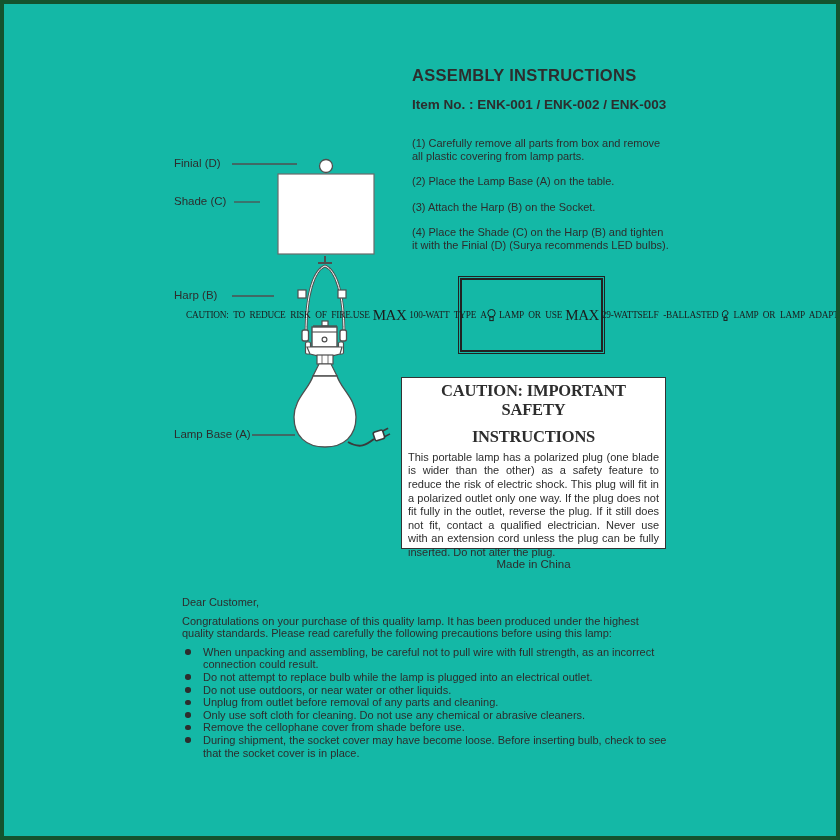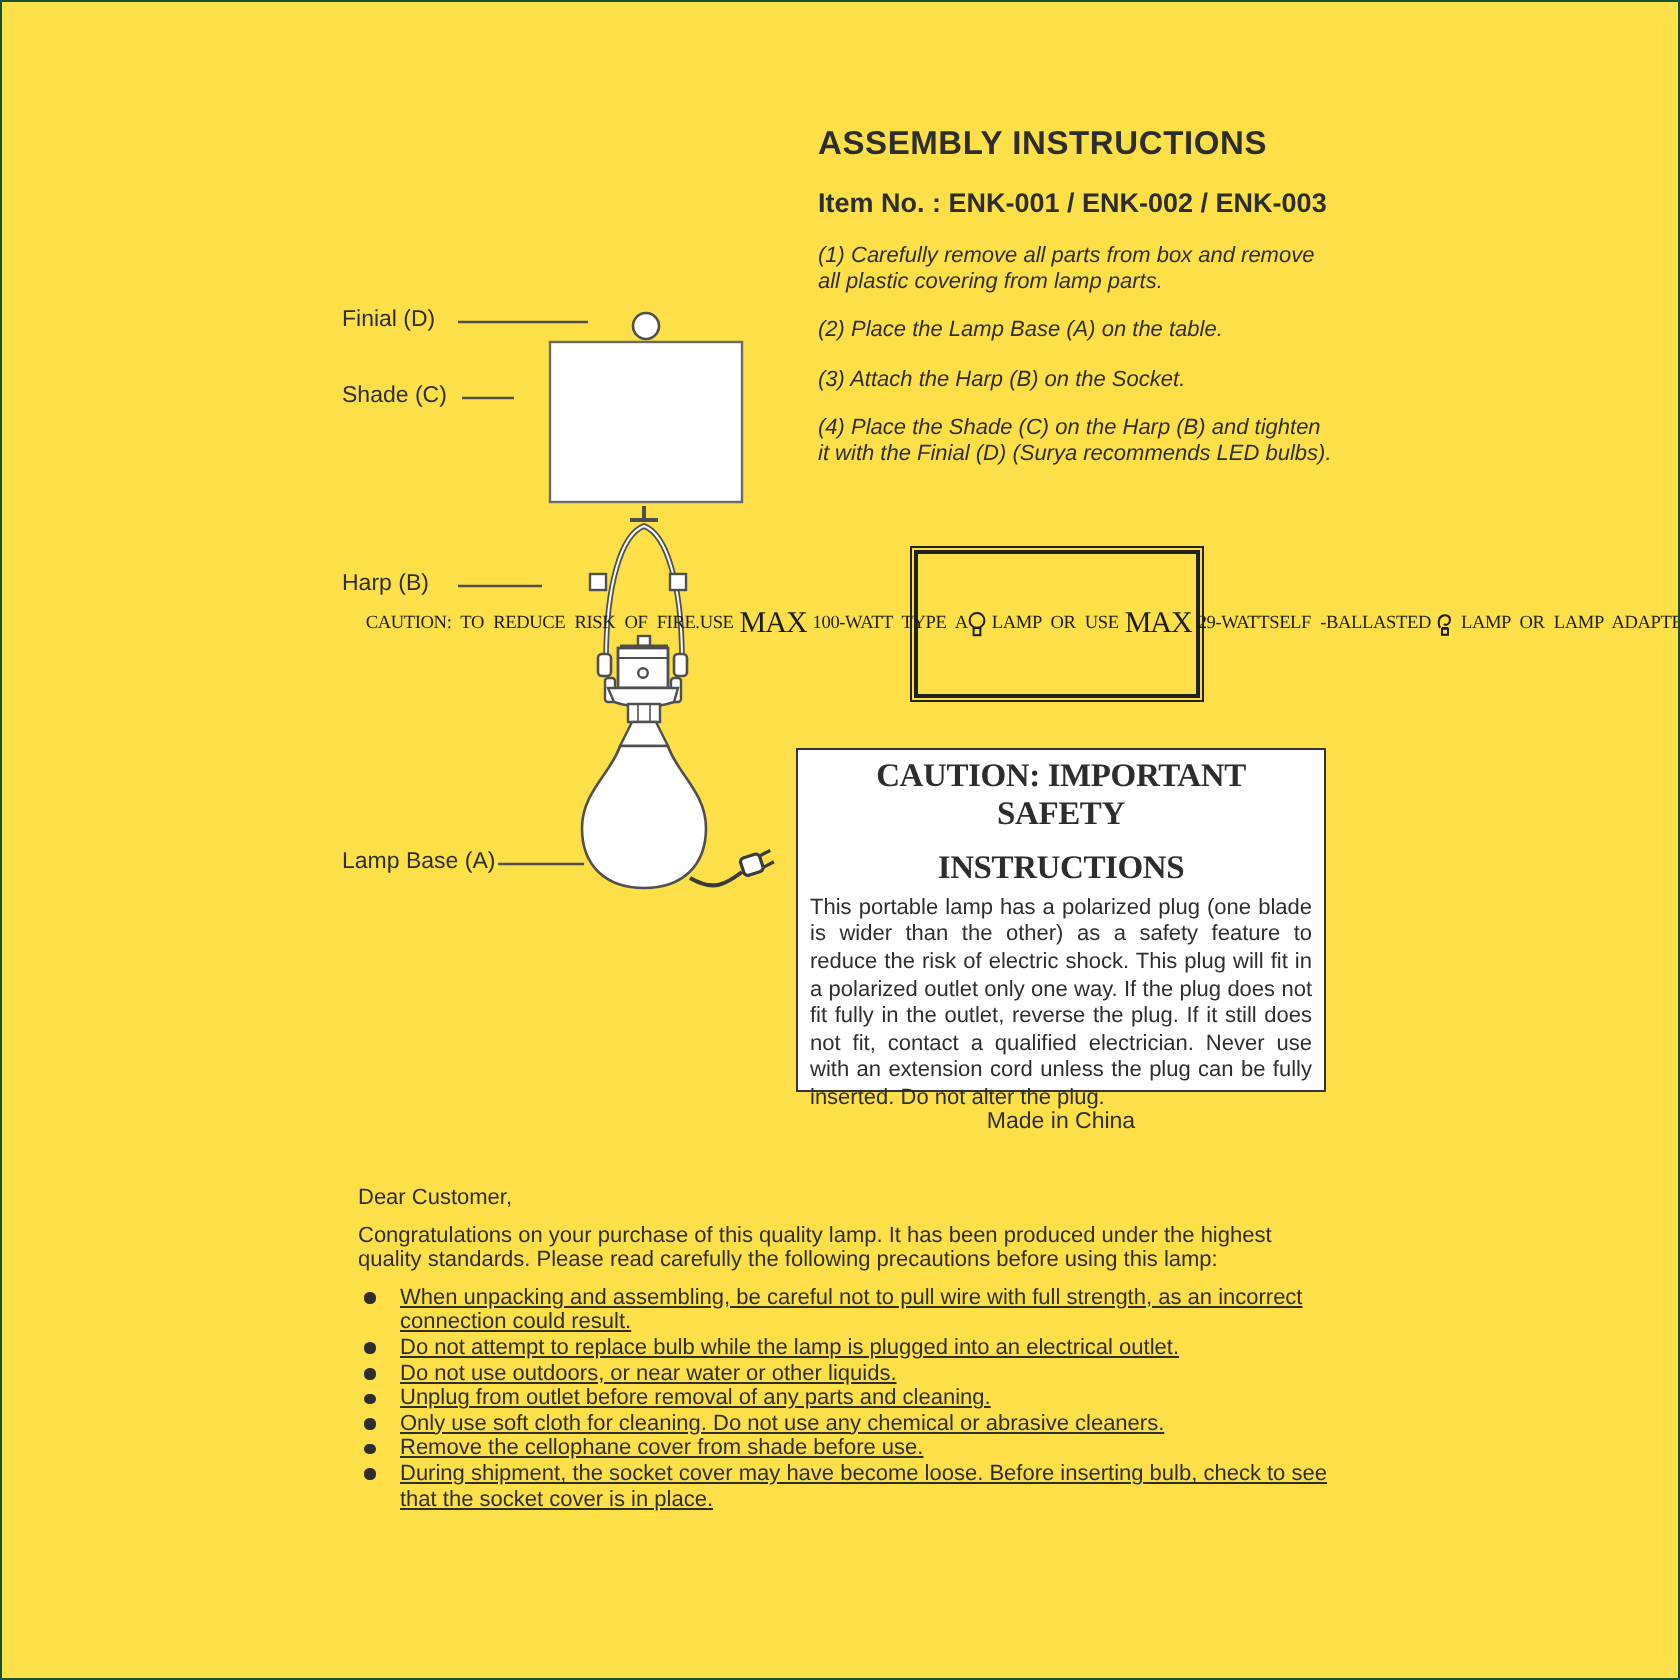--- a/index.html
+++ b/index.html
@@ -1,25 +1,25 @@
 <!DOCTYPE html>
 <html><head>
 <meta charset="utf-8">
 <style>
   html,body{margin:0;padding:0;background:#fff;}
   .page{
-    position:relative;width:840px;height:840px;background:#fde047;
+    position:relative;width:840px;height:840px;background:#14b8a6;
     font-family:"Liberation Sans",sans-serif;color:#2d2d2d;overflow:hidden;
-    border:1px solid #14532d;box-sizing:border-box;padding-left:32px;
+    border:4px solid #14532d;box-sizing:border-box;padding-left:32px;
   }
   
   .doc-title{position:absolute;left:408px;top:62px;font-size:16.5px;font-weight:bold;letter-spacing:.3px;}
   .item-no{position:absolute;left:408px;top:93px;font-size:13.5px;font-weight:bold;}
   .steps{position:absolute;left:408px;top:121px;width:258px;font-size:11px;line-height:13.2px;}
-  .steps p{margin:0 0 11px 0;font-style:italic;}
+  .steps p{margin:12px 0 11px 0;}
   
   .dlabel{position:absolute;font-size:11.5px;}
   .lbl-finial{left:170px;top:153px;}
   .lbl-shade{left:170px;top:191px;}
   .lbl-harp{left:170px;top:285px;}
   .lbl-base{left:170px;top:424px;}
   .lamp-svg{position:absolute;left:160px;top:140px;}
   
   .caution-label{
     position:absolute;left:456px;top:274px;width:143px;height:74px;box-sizing:border-box;
@@ -42,21 +42,21 @@
   .sb-title{font-family:"Liberation Serif",serif;font-weight:bold;font-size:16.5px;
     text-align:center;line-height:1.15;letter-spacing:-.2px;}
   .sb-title2{font-family:"Liberation Serif",serif;font-weight:bold;font-size:16.5px;
     text-align:center;line-height:1.15;margin-top:8px;letter-spacing:-.2px;}
   .sb-body{font-size:11px;line-height:13.55px;text-align:justify;margin-top:4px;}
   .made-in{position:absolute;left:397px;top:554px;width:265px;text-align:center;
     font-size:11.5px;font-weight:normal;}
   
   .customer{position:absolute;left:178px;top:592px;width:490px;font-size:11px;line-height:12.6px;}
   .cust-intro{margin-top:6px;}
-  .bullets{list-style:none;margin:6px 0 0 0;padding:0;text-decoration:underline;}
+  .bullets{list-style:none;margin:6px 0 0 0;padding:0;}
   .bullets li{position:relative;padding-left:21px;margin:0;}
   .bullets li::before{content:"";position:absolute;left:3px;top:3.5px;width:5.5px;height:5.5px;
     border-radius:50%;background:#2d2d2d;}
   .lline{stroke:#4f4f4f;}
 </style>
 </head>
 <body>
 
 <div class="page">
 

